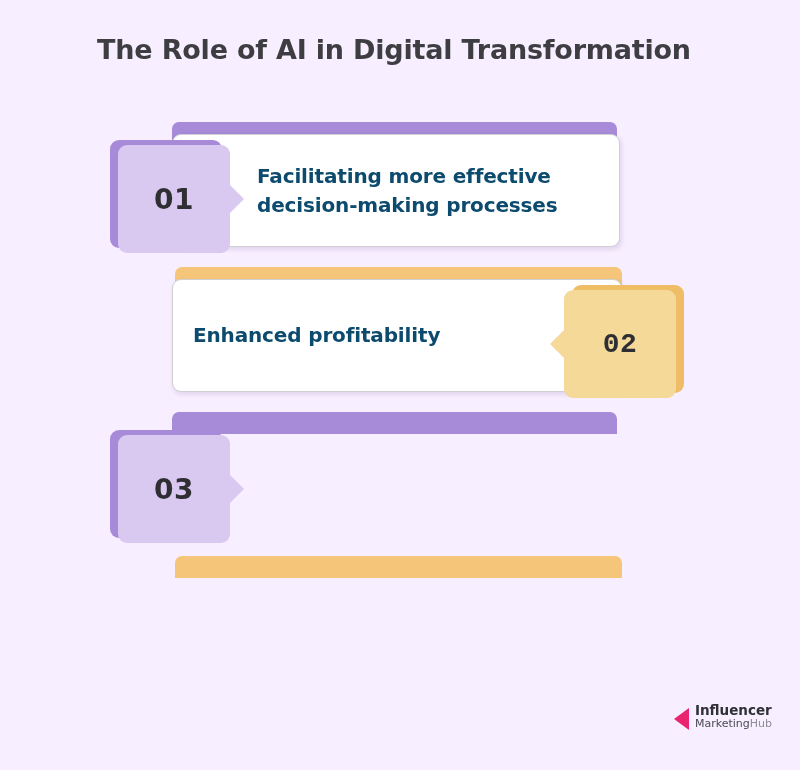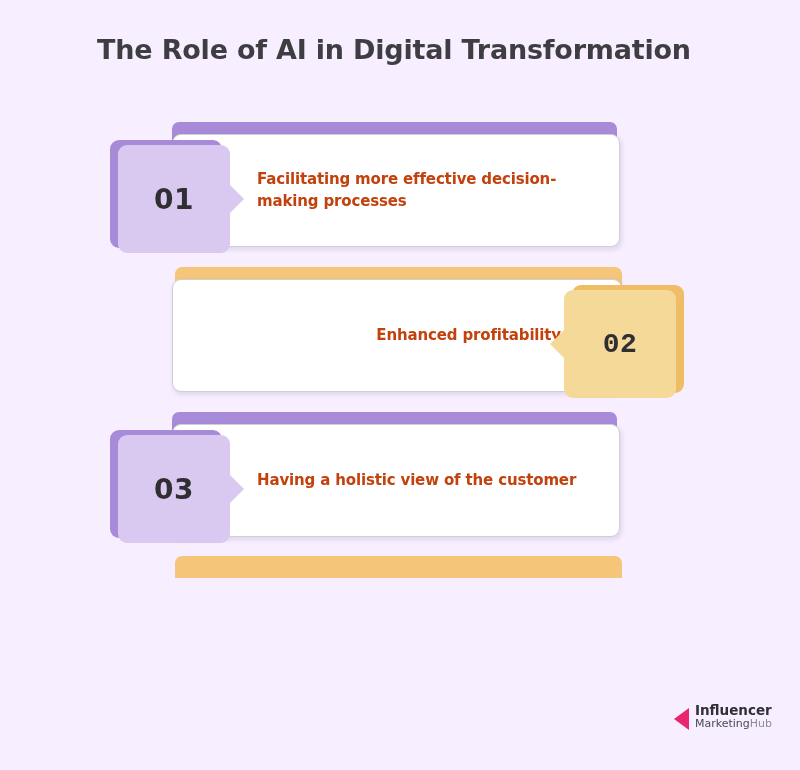--- a/index.html
+++ b/index.html
@@ -54,26 +54,26 @@
     top:12px;
     height:113px;
     background:#ffffff;
     border:1px solid #cfcfd4;
     border-radius:9px;
     box-shadow:1.5px 2.5px 4px rgba(90,70,120,0.13);
     display:flex;
     align-items:center;
   }
   .row-left .card  { left:62px;  right:0; justify-content:flex-start; padding-left:84px; padding-right:24px; }
-  .row-right .card { left:0;   right:62px; justify-content:flex-end;  padding-left:28px;  padding-right:60px; }
+  .row-right .card { left:0;   right:62px; justify-content:flex-start;  padding-left:20px;  padding-right:60px; }
 
   .card-text {
-    font-size:15px;
+    font-size:20px;
     font-weight:bold;
-    color:#c2410c;
+    color:#0c4a6e;
     line-height:1.42;
     letter-spacing:-0.15px;
   }
   .row-right .card-text { text-align:center; }
 
   
   .badge-wrap {
     position:absolute;
     top:18px;
     width:120px;
@@ -182,23 +182,20 @@
     <div class="badge-back bk-yellow"></div>
     <div class="badge-front bf-yellow">
       <span class="badge-num">02</span>
     </div>
     <div class="notch"></div>
   </div>
 </div>
 
 <div class="row row-left" id="row3">
   <div class="accent acc-purple"></div>
-  <div class="card">
-    <div class="card-text">Having a holistic view of the customer</div>
-  </div>
   <div class="badge-wrap">
     <div class="badge-back bk-purple"></div>
     <div class="badge-front bf-purple">
       <span class="badge-num">03</span>
     </div>
     <div class="notch"></div>
   </div>
 </div>
 
 <div class="row row-right" id="row4">

